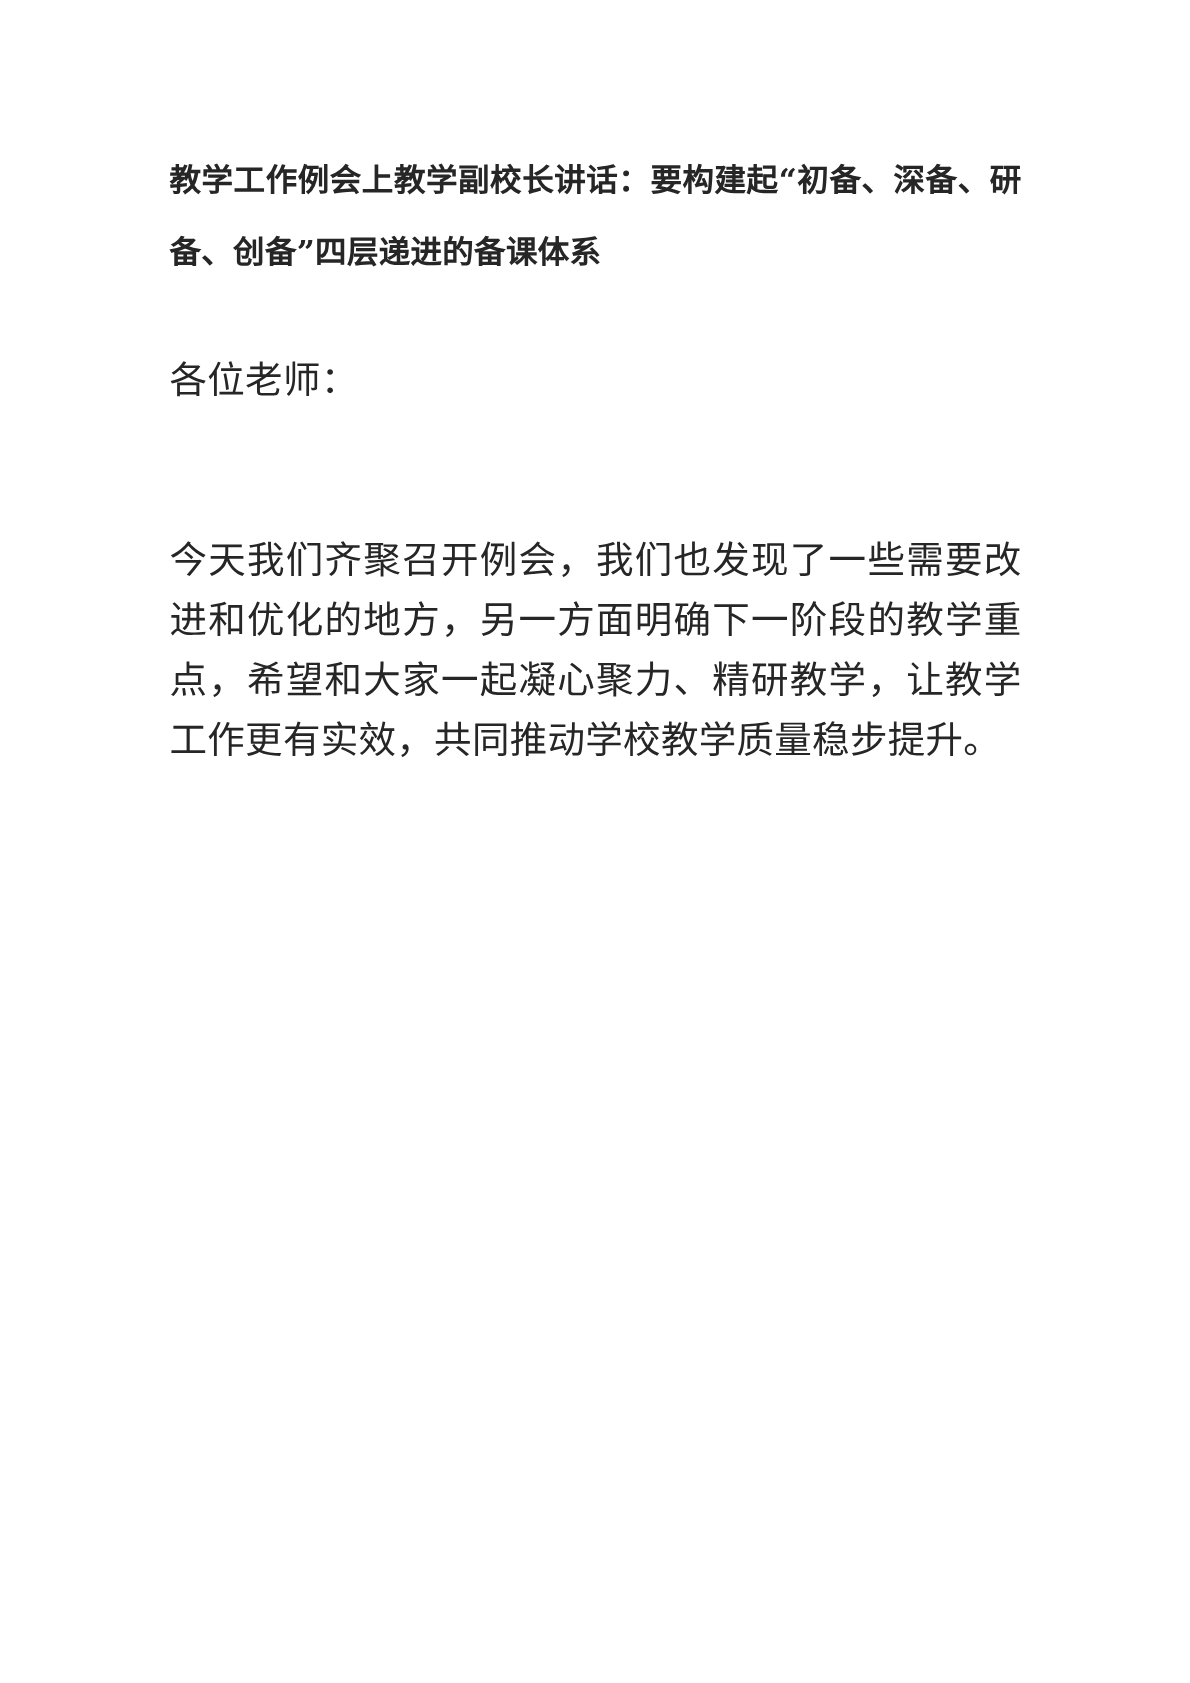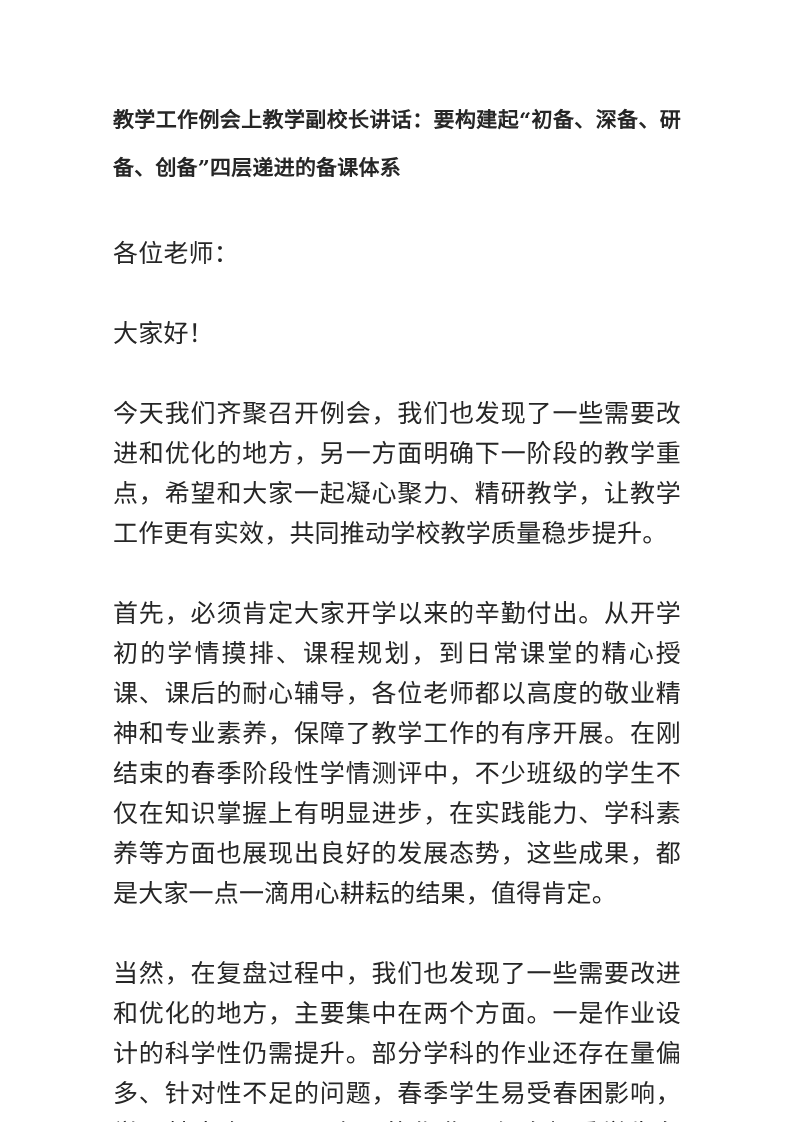--- a/index.html
+++ b/index.html
@@ -61,28 +61,25 @@
   <div class="doc-body">
 
     <h1 class="doc-title">教学工作例会上教学副校长讲话：要构建起“初备、深备、研备、创备”四层递进的备课体系</h1>
 
     <div class="gap-title-salutation"></div>
 
     <p class="doc-para">各位老师：</p>
 
     <div class="gap-block"></div>
 
-    <p class="doc-para">大家好！</p>
 
     <div class="gap-block"></div>
 
     <p class="doc-para">今天我们齐聚召开例会，我们也发现了一些需要改进和优化的地方，另一方面明确下一阶段的教学重点，希望和大家一起凝心聚力、精研教学，让教学工作更有实效，共同推动学校教学质量稳步提升。</p>
 
     <div class="gap-para"></div>
 
-    <p class="doc-para">首先，必须肯定大家开学以来的辛勤付出。从开学初的学情摸排、课程规划，到日常课堂的精心授课、课后的耐心辅导，各位老师都以高度的敬业精神和专业素养，保障了教学工作的有序开展。在刚结束的春季阶段性学情测评中，不少班级的学生不仅在知识掌握上有明显进步，在实践能力、学科素养等方面也展现出良好的发展态势，这些成果，都是大家一点一滴用心耕耘的结果，值得肯定。</p>
 
     <div class="gap-para"></div>
 
-    <p class="doc-para">当然，在复盘过程中，我们也发现了一些需要改进和优化的地方，主要集中在两个方面。一是作业设计的科学性仍需提升。部分学科的作业还存在量偏多、针对性不足的问题，春季学生易受春困影响，学习精力有限，不合理的作业不仅会加重学生负担，还会让他们产生厌学</p>
 
   </div>
 </div>
 
 </body></html>

